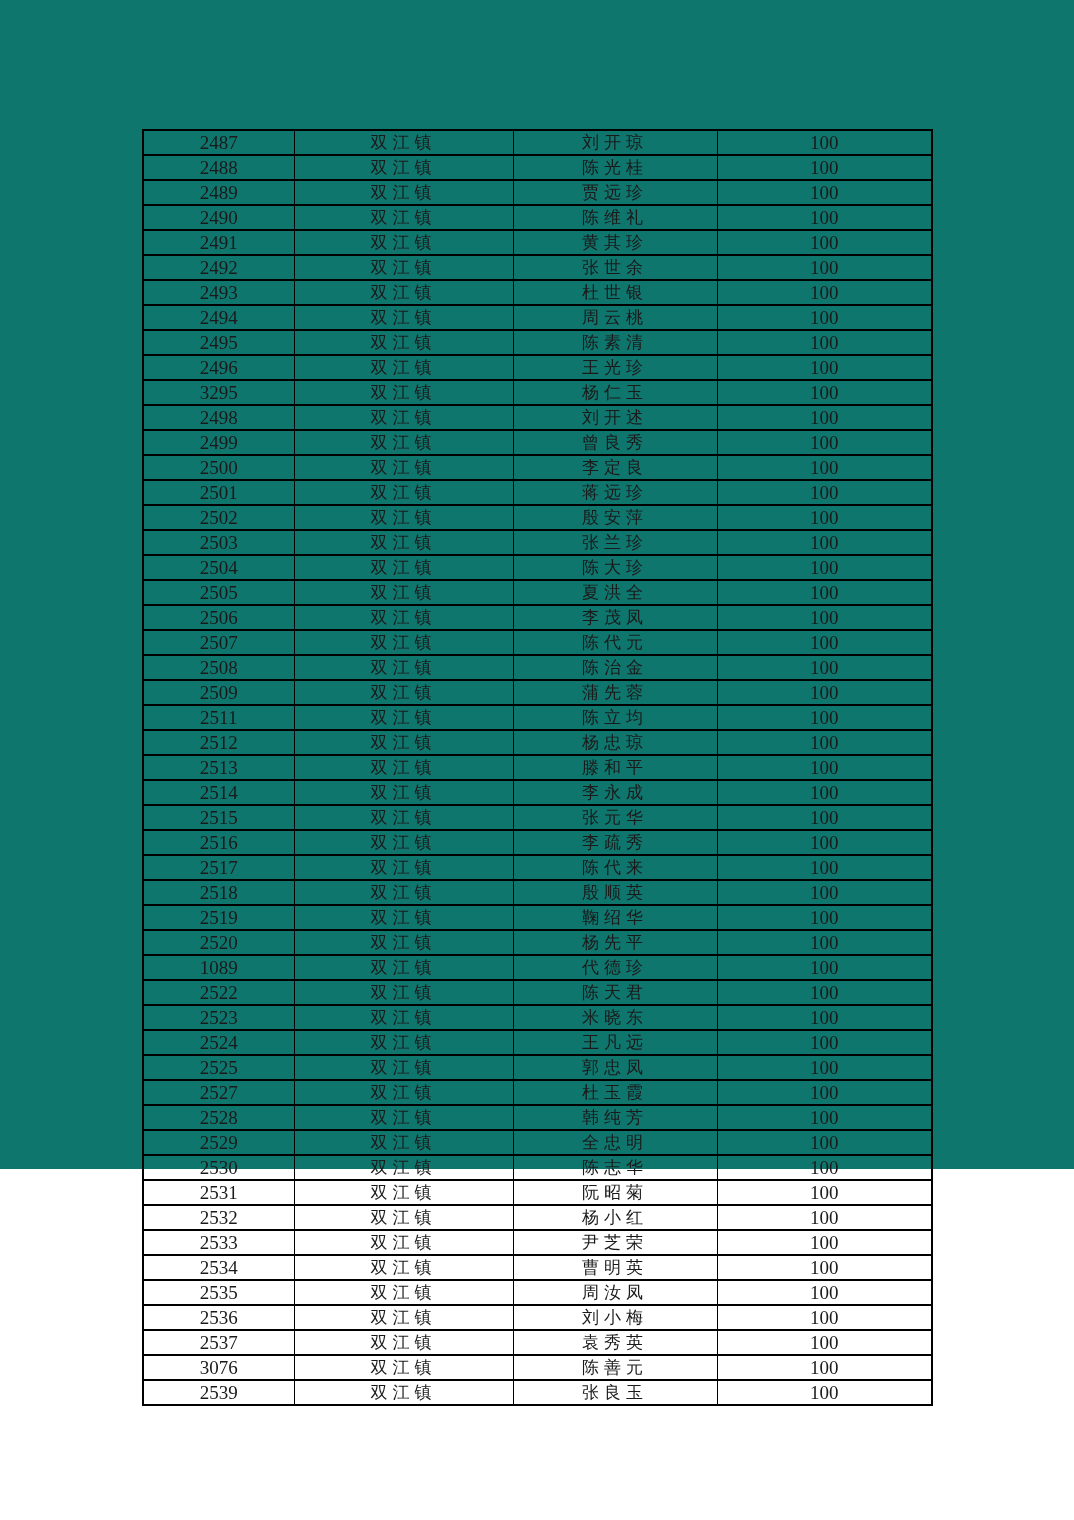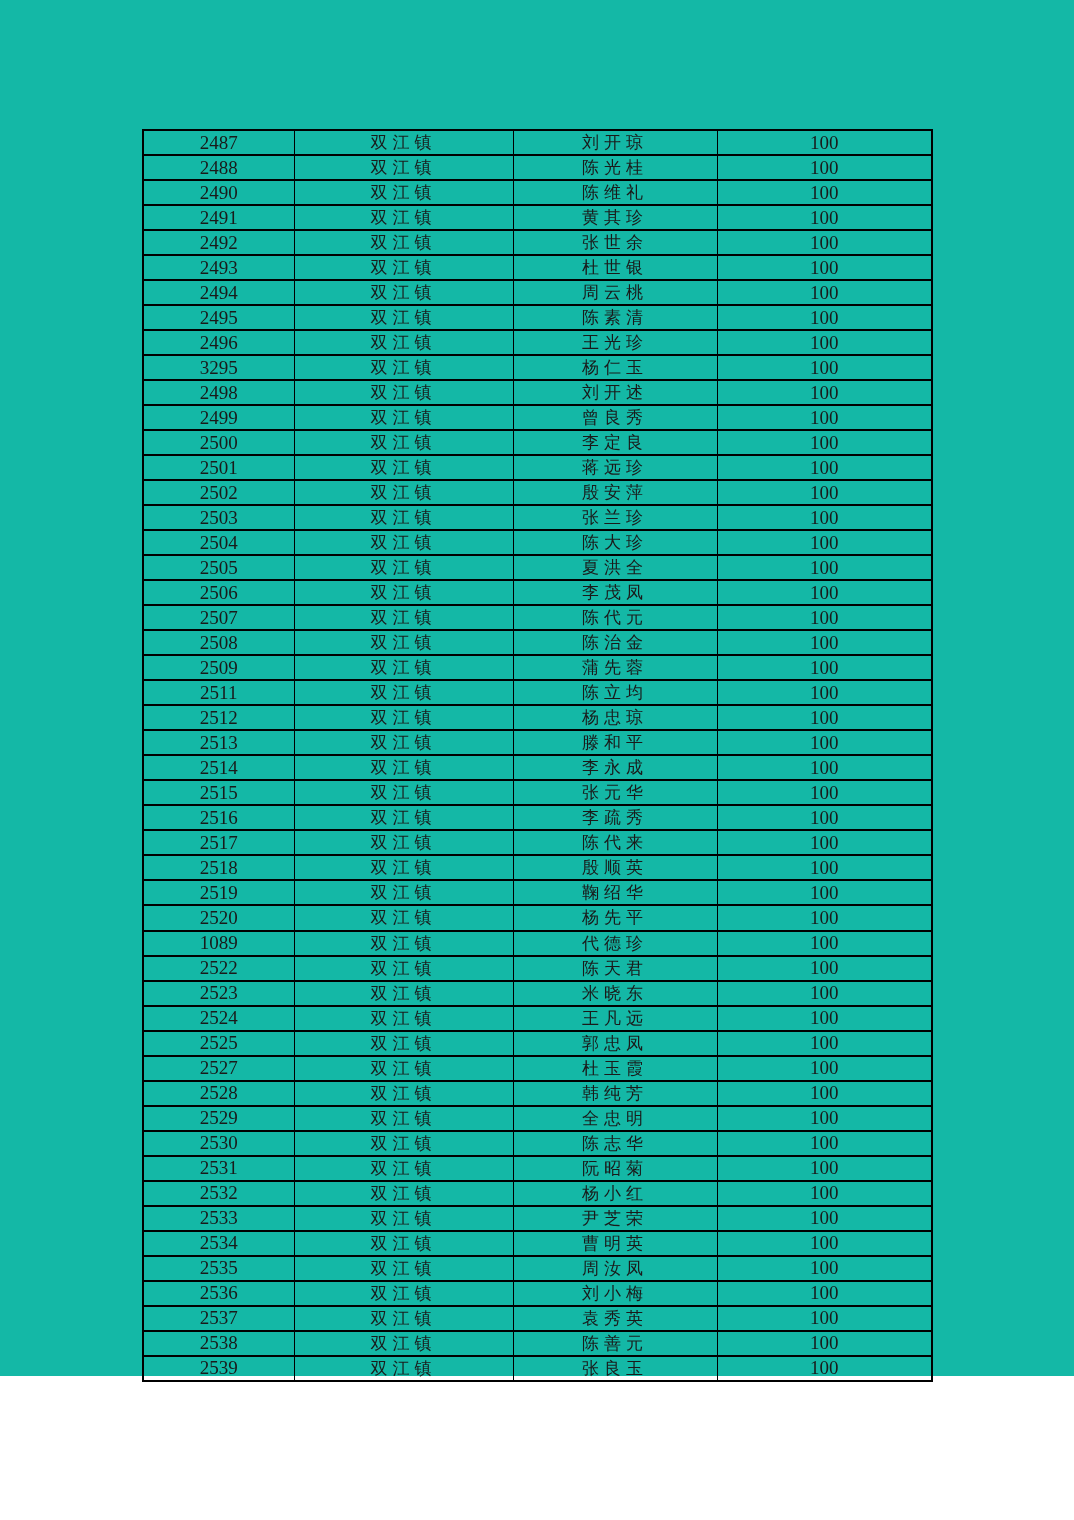--- a/index.html
+++ b/index.html
@@ -11,22 +11,22 @@
     width: 1074px;
     height: 1520px;
     position: relative;
     font-family: "Liberation Serif", "DejaVu Serif", serif;
     color: #1a1a1a;
   }
   .page {
     position: absolute;
     left: 0; top: 0;
     width: 1074px;
-    height: 1376px;
-    background: #14b8a6;
+    height: 1169px;
+    background: #0f766e;
   }
   table.roster {
     position: absolute;
     left: 142px;
     top: 129px;
     width: 789px;
     height: 1253px;
     border-collapse: collapse;
     table-layout: fixed;
     border: 2px solid #000000;
@@ -72,20 +72,26 @@
           <td class="cjk">刘开琼</td>
           <td class="num">100</td>
         </tr>
         <tr>
           <td class="num">2488</td>
           <td class="cjk">双江镇</td>
           <td class="cjk">陈光桂</td>
           <td class="num">100</td>
         </tr>
         <tr>
+          <td class="num">2489</td>
+          <td class="cjk">双江镇</td>
+          <td class="cjk">贾远珍</td>
+          <td class="num">100</td>
+        </tr>
+        <tr>
           <td class="num">2490</td>
           <td class="cjk">双江镇</td>
           <td class="cjk">陈维礼</td>
           <td class="num">100</td>
         </tr>
         <tr>
           <td class="num">2491</td>
           <td class="cjk">双江镇</td>
           <td class="cjk">黄其珍</td>
           <td class="num">100</td>
@@ -348,21 +354,21 @@
           <td class="cjk">刘小梅</td>
           <td class="num">100</td>
         </tr>
         <tr>
           <td class="num">2537</td>
           <td class="cjk">双江镇</td>
           <td class="cjk">袁秀英</td>
           <td class="num">100</td>
         </tr>
         <tr>
-          <td class="num">2538</td>
+          <td class="num">3076</td>
           <td class="cjk">双江镇</td>
           <td class="cjk">陈善元</td>
           <td class="num">100</td>
         </tr>
         <tr>
           <td class="num">2539</td>
           <td class="cjk">双江镇</td>
           <td class="cjk">张良玉</td>
           <td class="num">100</td>
         </tr>

